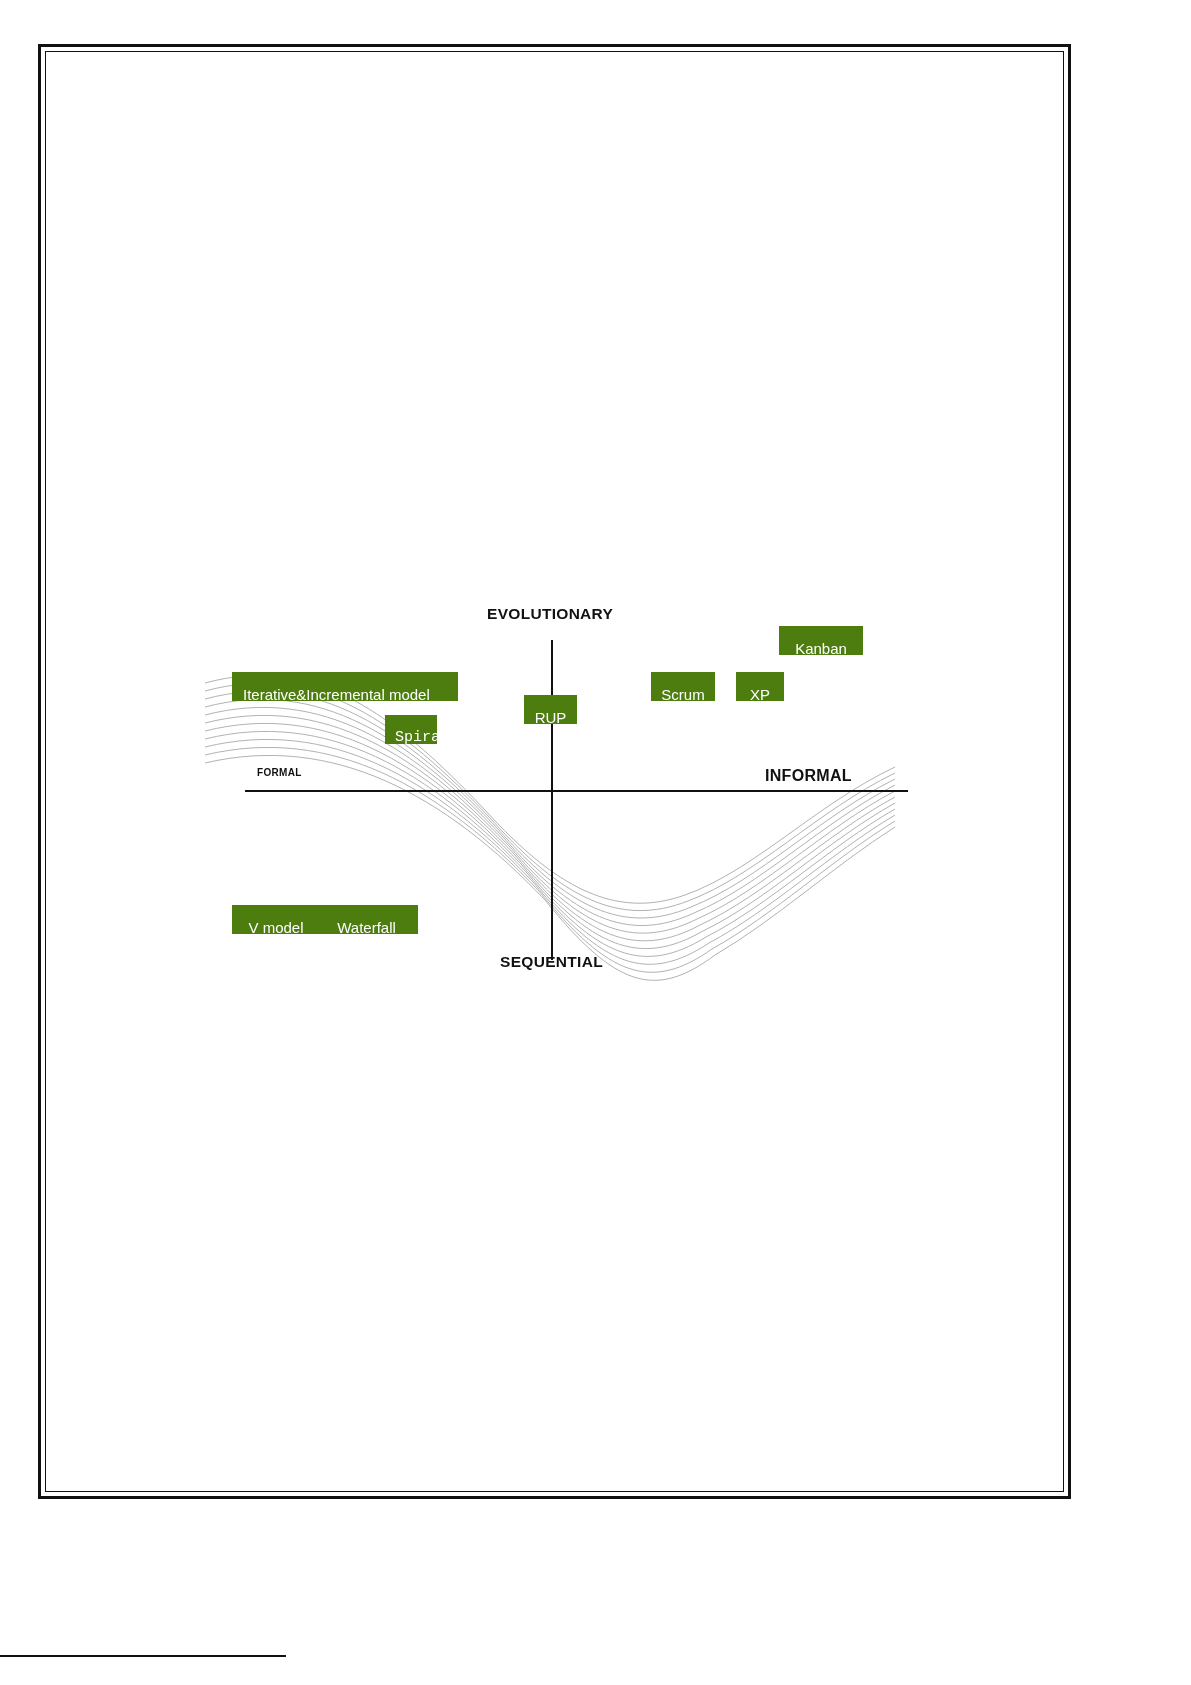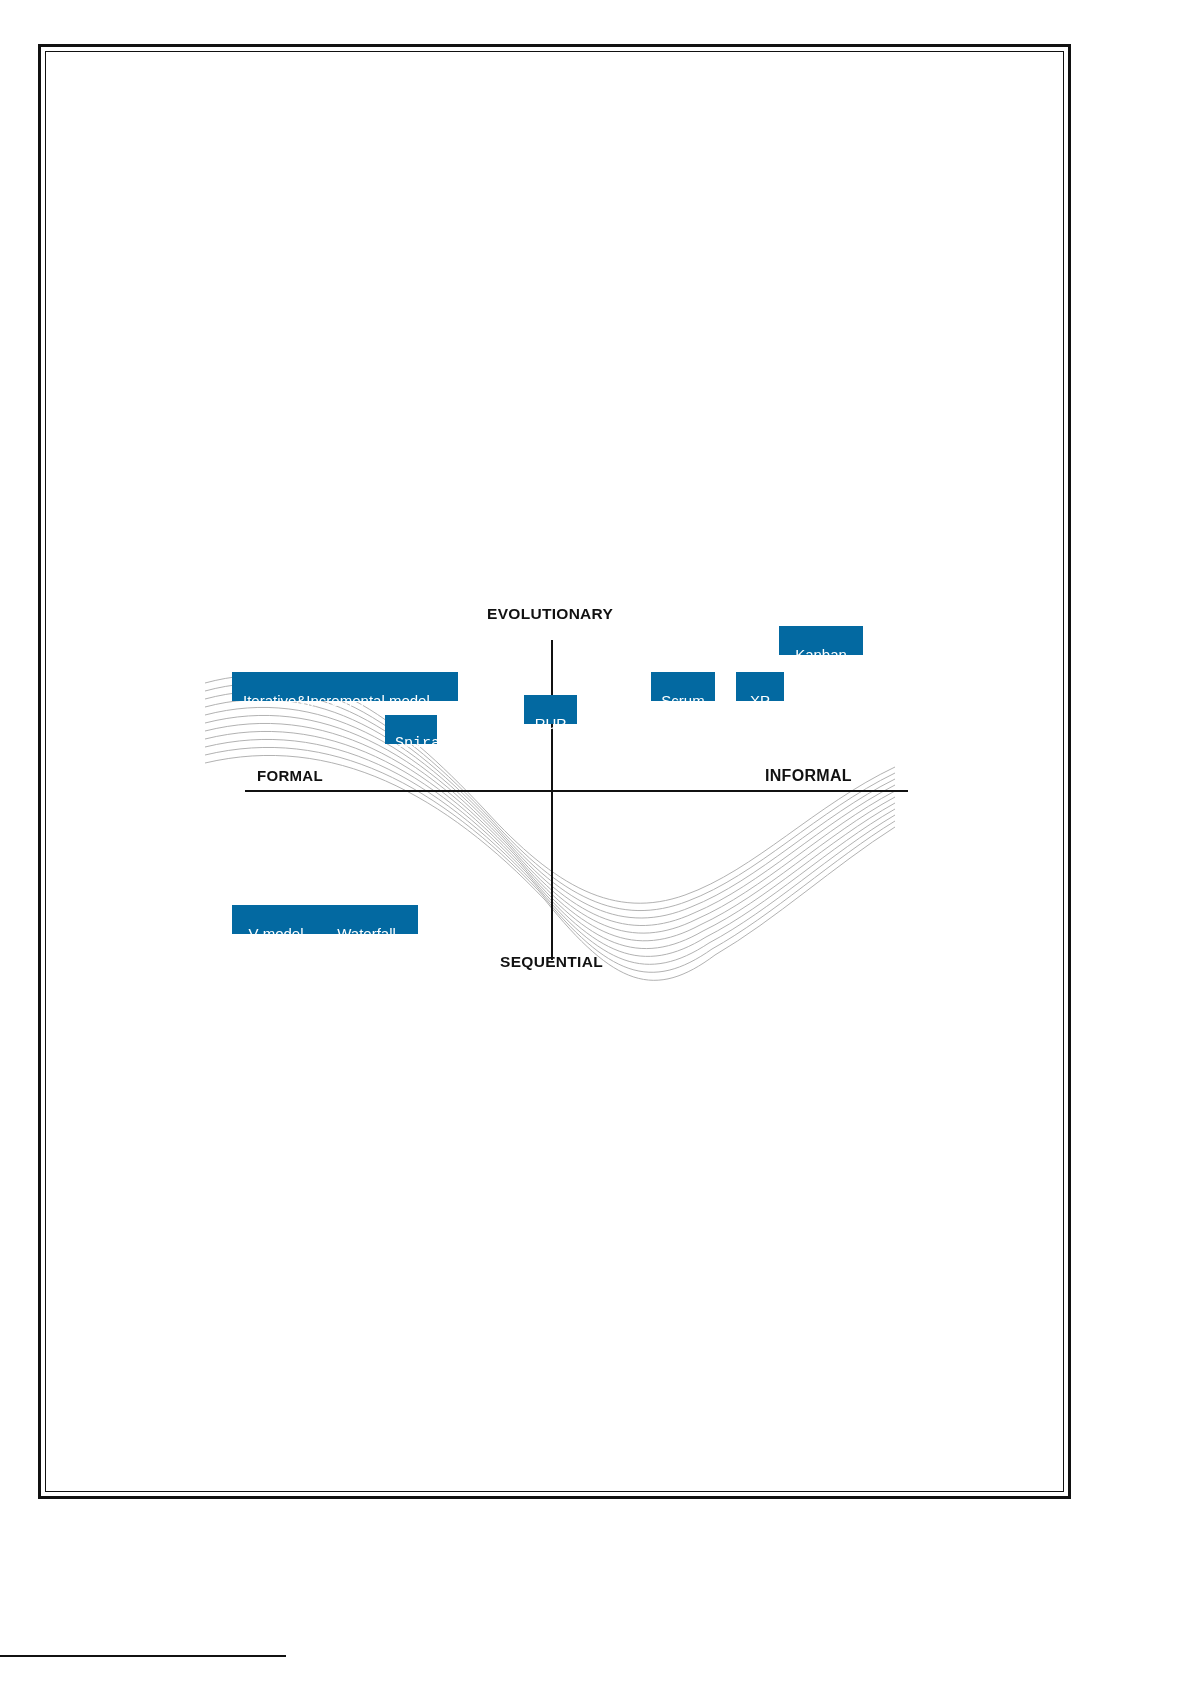--- a/index.html
+++ b/index.html
@@ -95,42 +95,42 @@
     font-size: 15.5px;
   }
   #caption-sequential {
     left: 305px;
     top: 358px;
     font-size: 15.5px;
   }
   #caption-formal {
     left: 62px;
     top: 172px;
-    font-size: 15px;
+    font-size: 10px;
   }
   #caption-informal {
     left: 570px;
     top: 172px;
     font-size: 16px;
   }
 
   
   .chip {
     position: absolute;
-    background: #0369a1;
+    background: #4d7c0f;
     color: #ffffff;
     font-family: "Liberation Sans", sans-serif;
     font-size: 15px;
     font-weight: normal;
     line-height: 29px;
     height: 29px;
     text-align: center;
     white-space: nowrap;
     box-sizing: border-box;
-    padding: 14px 10px;
+    padding: 8px 10px;
   }
 
   #chip-iterative   { left: 37px;  top: 77px;  width: 226px; text-align: left; padding-left: 11px; }
   #chip-spiral      { left: 190px; top: 120px; width: 52px; font-family: Liberation Mono, monospace; }
   #chip-rup         { left: 329px; top: 100px; width: 53px; }
   #chip-scrum       { left: 456px; top: 77px;  width: 64px; }
   #chip-xp          { left: 541px; top: 77px;  width: 48px; }
   #chip-kanban      { left: 584px; top: 31px;  width: 84px; }
   #chip-vmodel      { left: 37px;  top: 310px; width: 88px; }
   #chip-waterfall   { left: 120px; top: 310px; width: 103px; }

